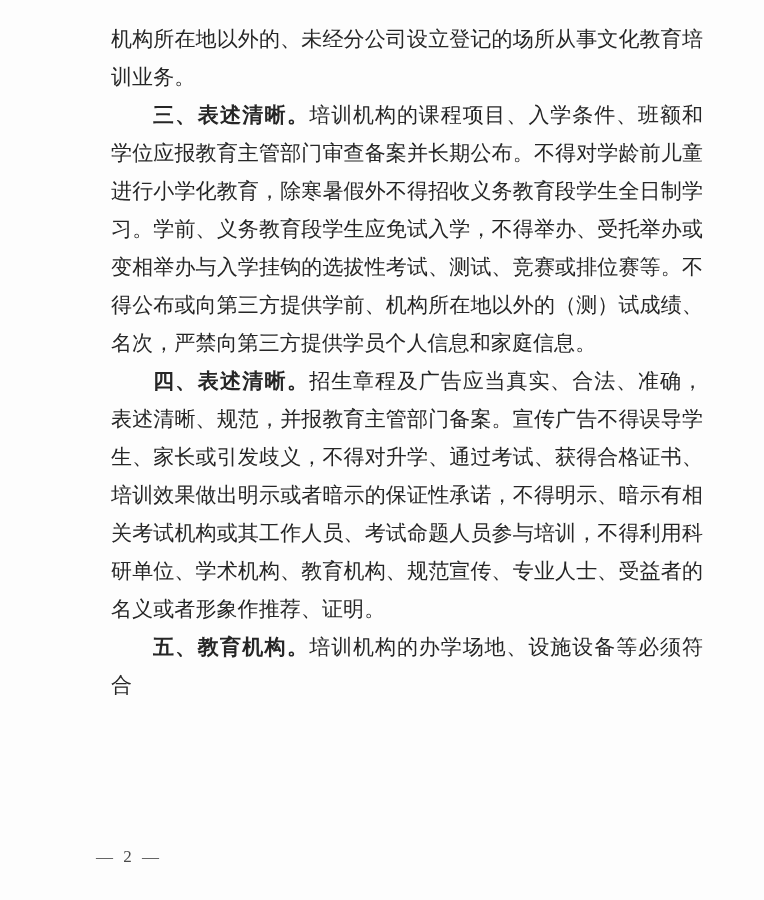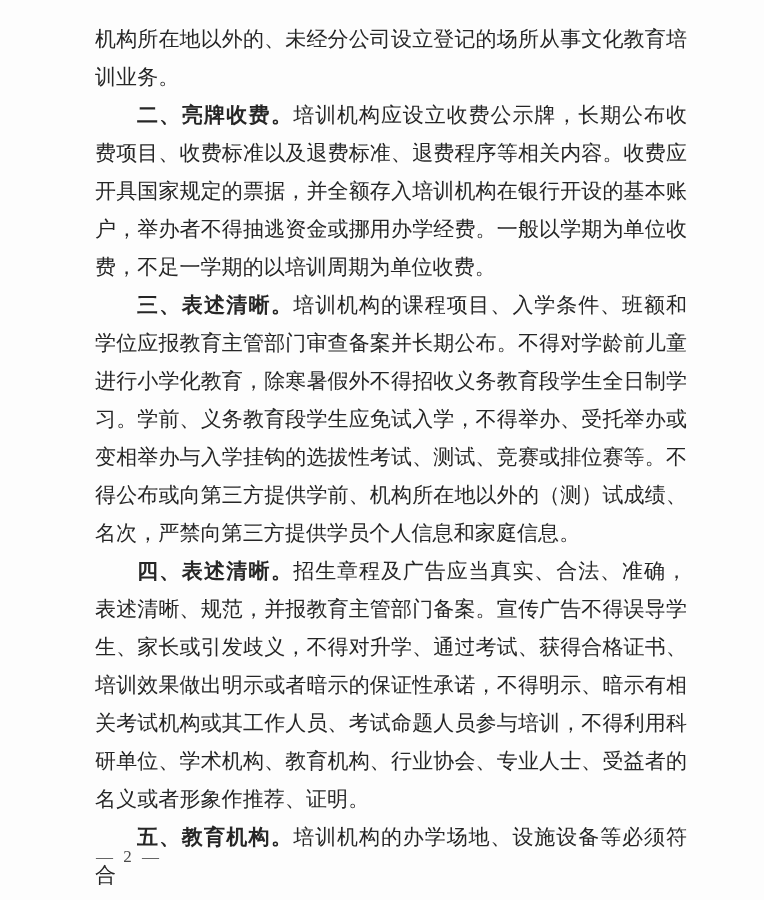--- a/index.html
+++ b/index.html
@@ -11,21 +11,21 @@
     position: relative;
     width: 764px;
     height: 900px;
     background: #fdfdfd;
     overflow: hidden;
     font-family: "Liberation Serif", "DejaVu Serif", serif;
     color: #262626;
   }
   .content {
     position: absolute;
-    left: 95px;
+    left: 111px;
     top: 20px;
     width: 592px;
   }
   .para {
     margin: 0;
     font-size: 21px;
     line-height: 38px;
     text-align: justify;
     text-justify: inter-ideograph;
     letter-spacing: 0.1px;
@@ -52,24 +52,23 @@
   }
 </style>
 </head>
 <body>
 
 <div class="page">
   <div class="content">
 
     <p class="para"><span>机构所在地以外的、未经分公司设立登记的场所从事文化教育培训业务。</span></p>
 
-    <p class="para indent"><span class="hd">二、亮牌收费。</span><span>培训机构应设立收费公示牌，长期公布收费项目、收费标准以及退费标准、退费程序等相关内容。收费应开具国家规定的票据，并全额存入培训机构在银行开设的基本账户，举办者不得抽逃资金或挪用办学经费。一般以学期为单位收费，不足一学期的以培训周期为单位收费。</span></p>
 
     <p class="para indent"><span class="hd">三、表述清晰。</span><span>培训机构的课程项目、入学条件、班额和学位应报教育主管部门审查备案并长期公布。不得对学龄前儿童进行小学化教育，除寒暑假外不得招收义务教育段学生全日制学习。学前、义务教育段学生应免试入学，不得举办、受托举办或变相举办与入学挂钩的选拔性考试、测试、竞赛或排位赛等。不得公布或向第三方提供学前、机构所在地以外的（测）试成绩、名次，严禁向第三方提供学员个人信息和家庭信息。</span></p>
 
-    <p class="para indent"><span class="hd">四、表述清晰。</span><span>招生章程及广告应当真实、合法、准确，表述清晰、规范，并报教育主管部门备案。宣传广告不得误导学生、家长或引发歧义，不得对升学、通过考试、获得合格证书、培训效果做出明示或者暗示的保证性承诺，不得明示、暗示有相关考试机构或其工作人员、考试命题人员参与培训，不得利用科研单位、学术机构、教育机构、行业协会、专业人士、受益者的名义或者形象作推荐、证明。</span></p>
+    <p class="para indent"><span class="hd">四、表述清晰。</span><span>招生章程及广告应当真实、合法、准确，表述清晰、规范，并报教育主管部门备案。宣传广告不得误导学生、家长或引发歧义，不得对升学、通过考试、获得合格证书、培训效果做出明示或者暗示的保证性承诺，不得明示、暗示有相关考试机构或其工作人员、考试命题人员参与培训，不得利用科研单位、学术机构、教育机构、规范宣传、专业人士、受益者的名义或者形象作推荐、证明。</span></p>
 
     <p class="para indent"><span class="hd">五、教育机构。</span><span>培训机构的办学场地、设施设备等必须符合</span></p>
 
   </div>
 
   <div class="page-number">— 2 —</div>
 </div>
 
 </body></html>

